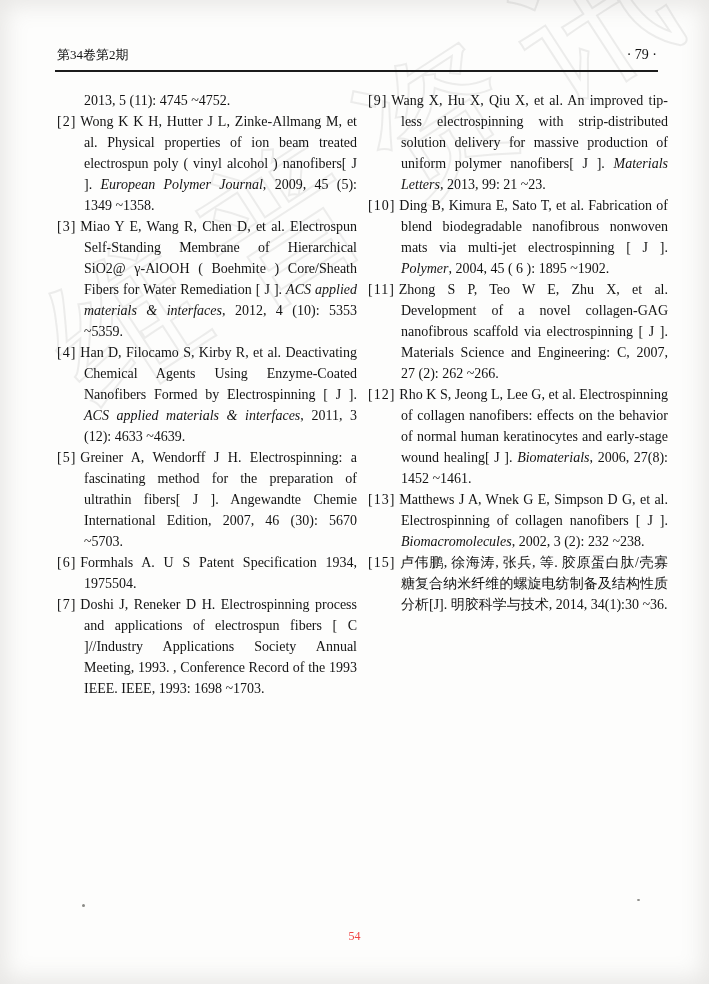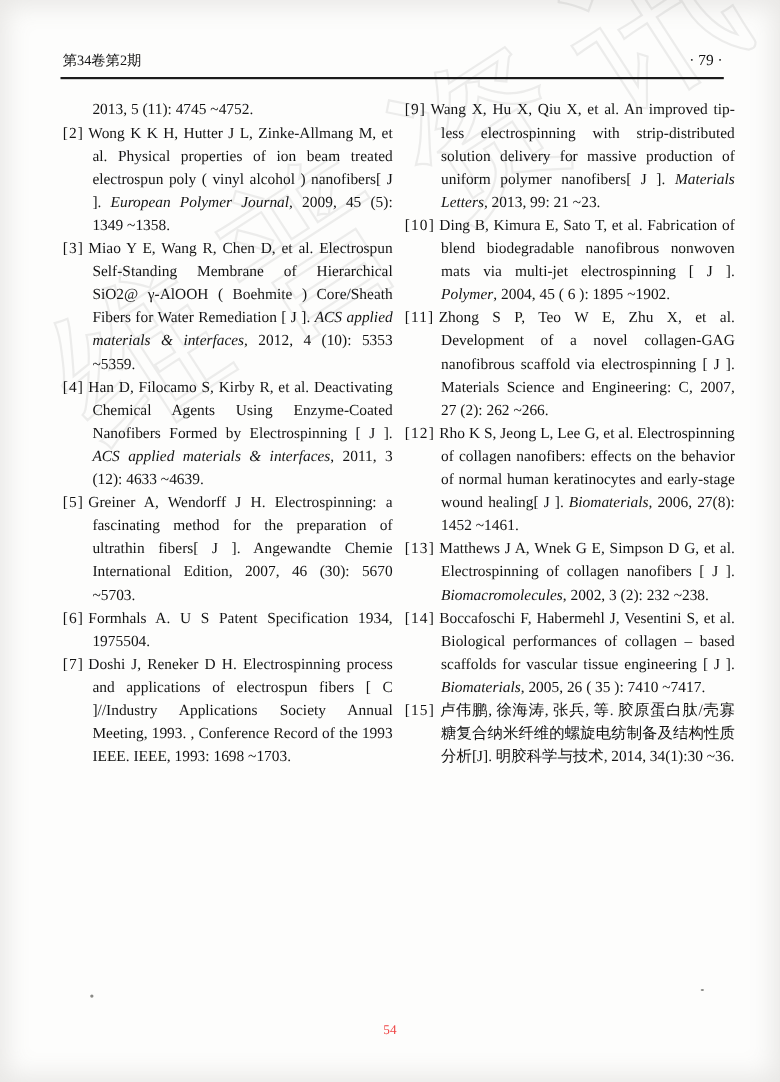--- a/index.html
+++ b/index.html
@@ -83,21 +83,20 @@
         <div class="ref-item"><span class="ref-label">[5]</span><span class="ref-text"><span>Greiner A, Wendorff J H. Electrospinning: a fascinating method for the preparation of ultrathin fibers[ J ]. Angewandte Chemie International Edition, 2007, 46 (30): 5670 ~5703.</span></span></div>
         <div class="ref-item"><span class="ref-label">[6]</span><span class="ref-text"><span>Formhals A. U S Patent Specification 1934, 1975504.</span></span></div>
         <div class="ref-item"><span class="ref-label">[7]</span><span class="ref-text"><span>Doshi J, Reneker D H. Electrospinning process and applications of electrospun fibers [ C ]//Industry Applications Society Annual Meeting, 1993. , Conference Record of the 1993 IEEE. IEEE, 1993: 1698 ~1703.</span></span></div>
       </div>
     <div class="col col-right" id="refs-right">
         <div class="ref-item"><span class="ref-label">[9]</span><span class="ref-text"><span>Wang X, Hu X, Qiu X, et al. An improved tip-less electrospinning with strip-distributed solution delivery for massive production of uniform polymer nanofibers[ J ]. </span><em>Materials Letters</em><span>, 2013, 99: 21 ~23.</span></span></div>
         <div class="ref-item"><span class="ref-label">[10]</span><span class="ref-text"><span>Ding B, Kimura E, Sato T, et al. Fabrication of blend biodegradable nanofibrous nonwoven mats via multi-jet electrospinning [ J ]. </span><em>Polymer</em><span>, 2004, 45 ( 6 ): 1895 ~1902.</span></span></div>
         <div class="ref-item"><span class="ref-label">[11]</span><span class="ref-text"><span>Zhong S P, Teo W E, Zhu X, et al. Development of a novel collagen-GAG nanofibrous scaffold via electrospinning [ J ]. Materials Science and Engineering: C, 2007, 27 (2): 262 ~266.</span></span></div>
         <div class="ref-item"><span class="ref-label">[12]</span><span class="ref-text"><span>Rho K S, Jeong L, Lee G, et al. Electrospinning of collagen nanofibers: effects on the behavior of normal human keratinocytes and early-stage wound healing[ J ]. </span><em>Biomaterials</em><span>, 2006, 27(8): 1452 ~1461.</span></span></div>
         <div class="ref-item"><span class="ref-label">[13]</span><span class="ref-text"><span>Matthews J A, Wnek G E, Simpson D G, et al. Electrospinning of collagen nanofibers [ J ]. </span><em>Biomacromolecules</em><span>, 2002, 3 (2): 232 ~238.</span></span></div>
-        <div class="ref-item"><span class="ref-label">[14]</span><span class="ref-text"><span>Boccafoschi F, Habermehl J, Vesentini S, et al. Biological performances of collagen – based scaffolds for vascular tissue engineering [ J ]. </span><em>Biomaterials</em><span>, 2005, 26 ( 35 ): 7410 ~7417.</span></span></div>
         <div class="ref-item"><span class="ref-label">[15]</span><span class="ref-text"><span>卢伟鹏, 徐海涛, 张兵, 等. 胶原蛋白肽/壳寡糖复合纳米纤维的螺旋电纺制备及结构性质分析[J]. 明胶科学与技术, 2014, 34(1):30 ~36.</span></span></div>
       </div>
   </div>
 
   <div id="page-number">54</div>
 
   <div class="speck" id="speck-1"></div>
   <div class="speck" id="speck-2"></div>
 </div>
 

